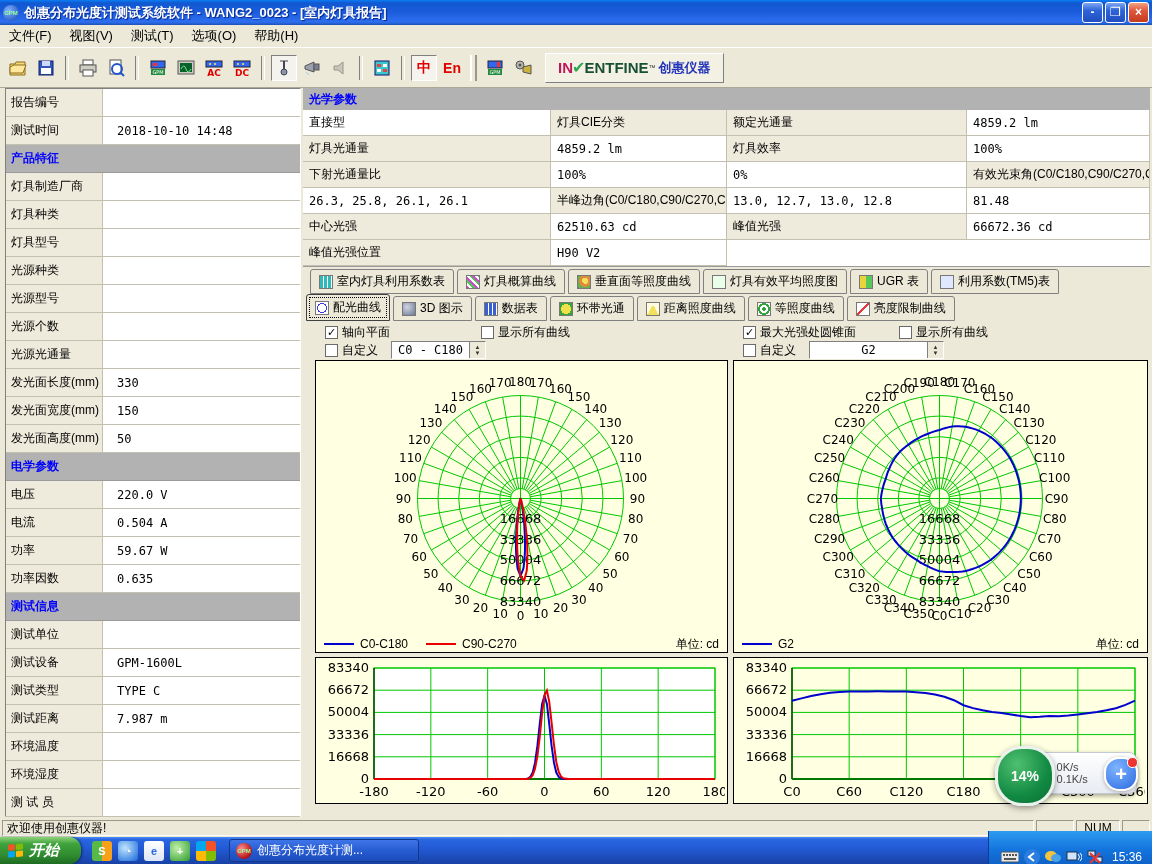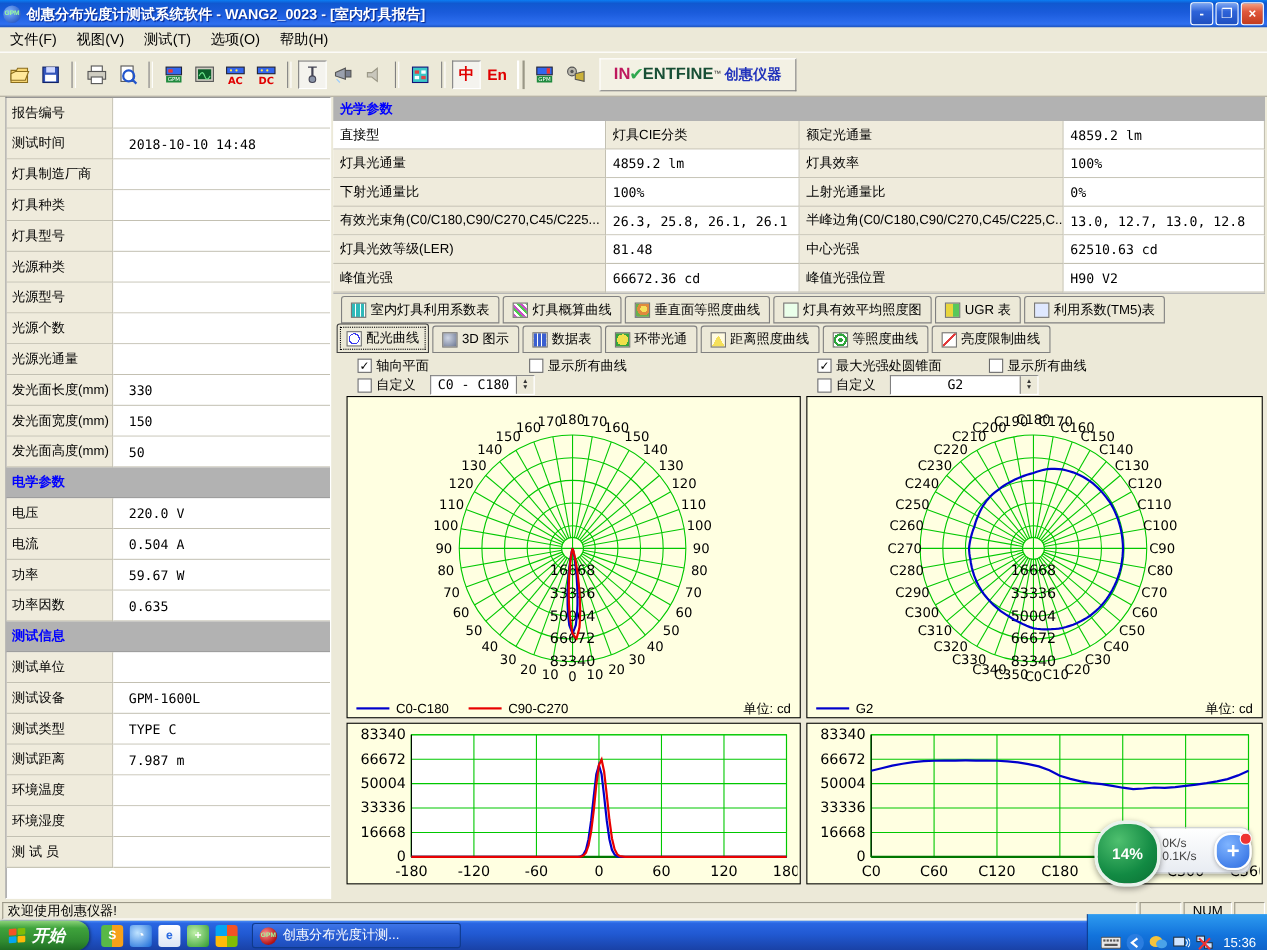--- a/index.html
+++ b/index.html
@@ -249,20 +249,21 @@
       <sup class="tm">™</sup>
       <span class="cn">创惠仪器</span>
     </div>
   </div>
 
 <div id="reportTable" class="abs">
     <div class="rt-label">报告编号</div>
     <div class="rt-value"></div>
     <div class="rt-label">测试时间</div>
     <div class="rt-value">2018-10-10 14:48</div>
+    <div class="rt-section">产品特征</div>
     <div class="rt-label">灯具制造厂商</div>
     <div class="rt-value"></div>
     <div class="rt-label">灯具种类</div>
     <div class="rt-value"></div>
     <div class="rt-label">灯具型号</div>
     <div class="rt-value"></div>
     <div class="rt-label">光源种类</div>
     <div class="rt-value"></div>
     <div class="rt-label">光源型号</div>
     <div class="rt-value"></div>
@@ -307,27 +308,25 @@
     <div class="oc val">直接型</div>
     <div class="oc lab">灯具CIE分类</div>
     <div class="oc lab">额定光通量</div>
     <div class="oc val">4859.2 lm</div>
     <div class="oc lab">灯具光通量</div>
     <div class="oc val">4859.2 lm</div>
     <div class="oc lab">灯具效率</div>
     <div class="oc val">100%</div>
     <div class="oc lab">下射光通量比</div>
     <div class="oc val">100%</div>
-    <div class="oc lab">上射光通量比</div>
     <div class="oc val">0%</div>
     <div class="oc lab">有效光束角(C0/C180,C90/C270,C45/C225...</div>
     <div class="oc val">26.3, 25.8, 26.1, 26.1</div>
     <div class="oc lab">半峰边角(C0/C180,C90/C270,C45/C225,C...</div>
     <div class="oc val">13.0, 12.7, 13.0, 12.8</div>
-    <div class="oc lab">灯具光效等级(LER)</div>
     <div class="oc val">81.48</div>
     <div class="oc lab">中心光强</div>
     <div class="oc val">62510.63 cd</div>
     <div class="oc lab">峰值光强</div>
     <div class="oc val">66672.36 cd</div>
     <div class="oc lab">峰值光强位置</div>
     <div class="oc val">H90 V2</div>
   </div>
 
 <div id="tabs1" class="abs tabsrow">

